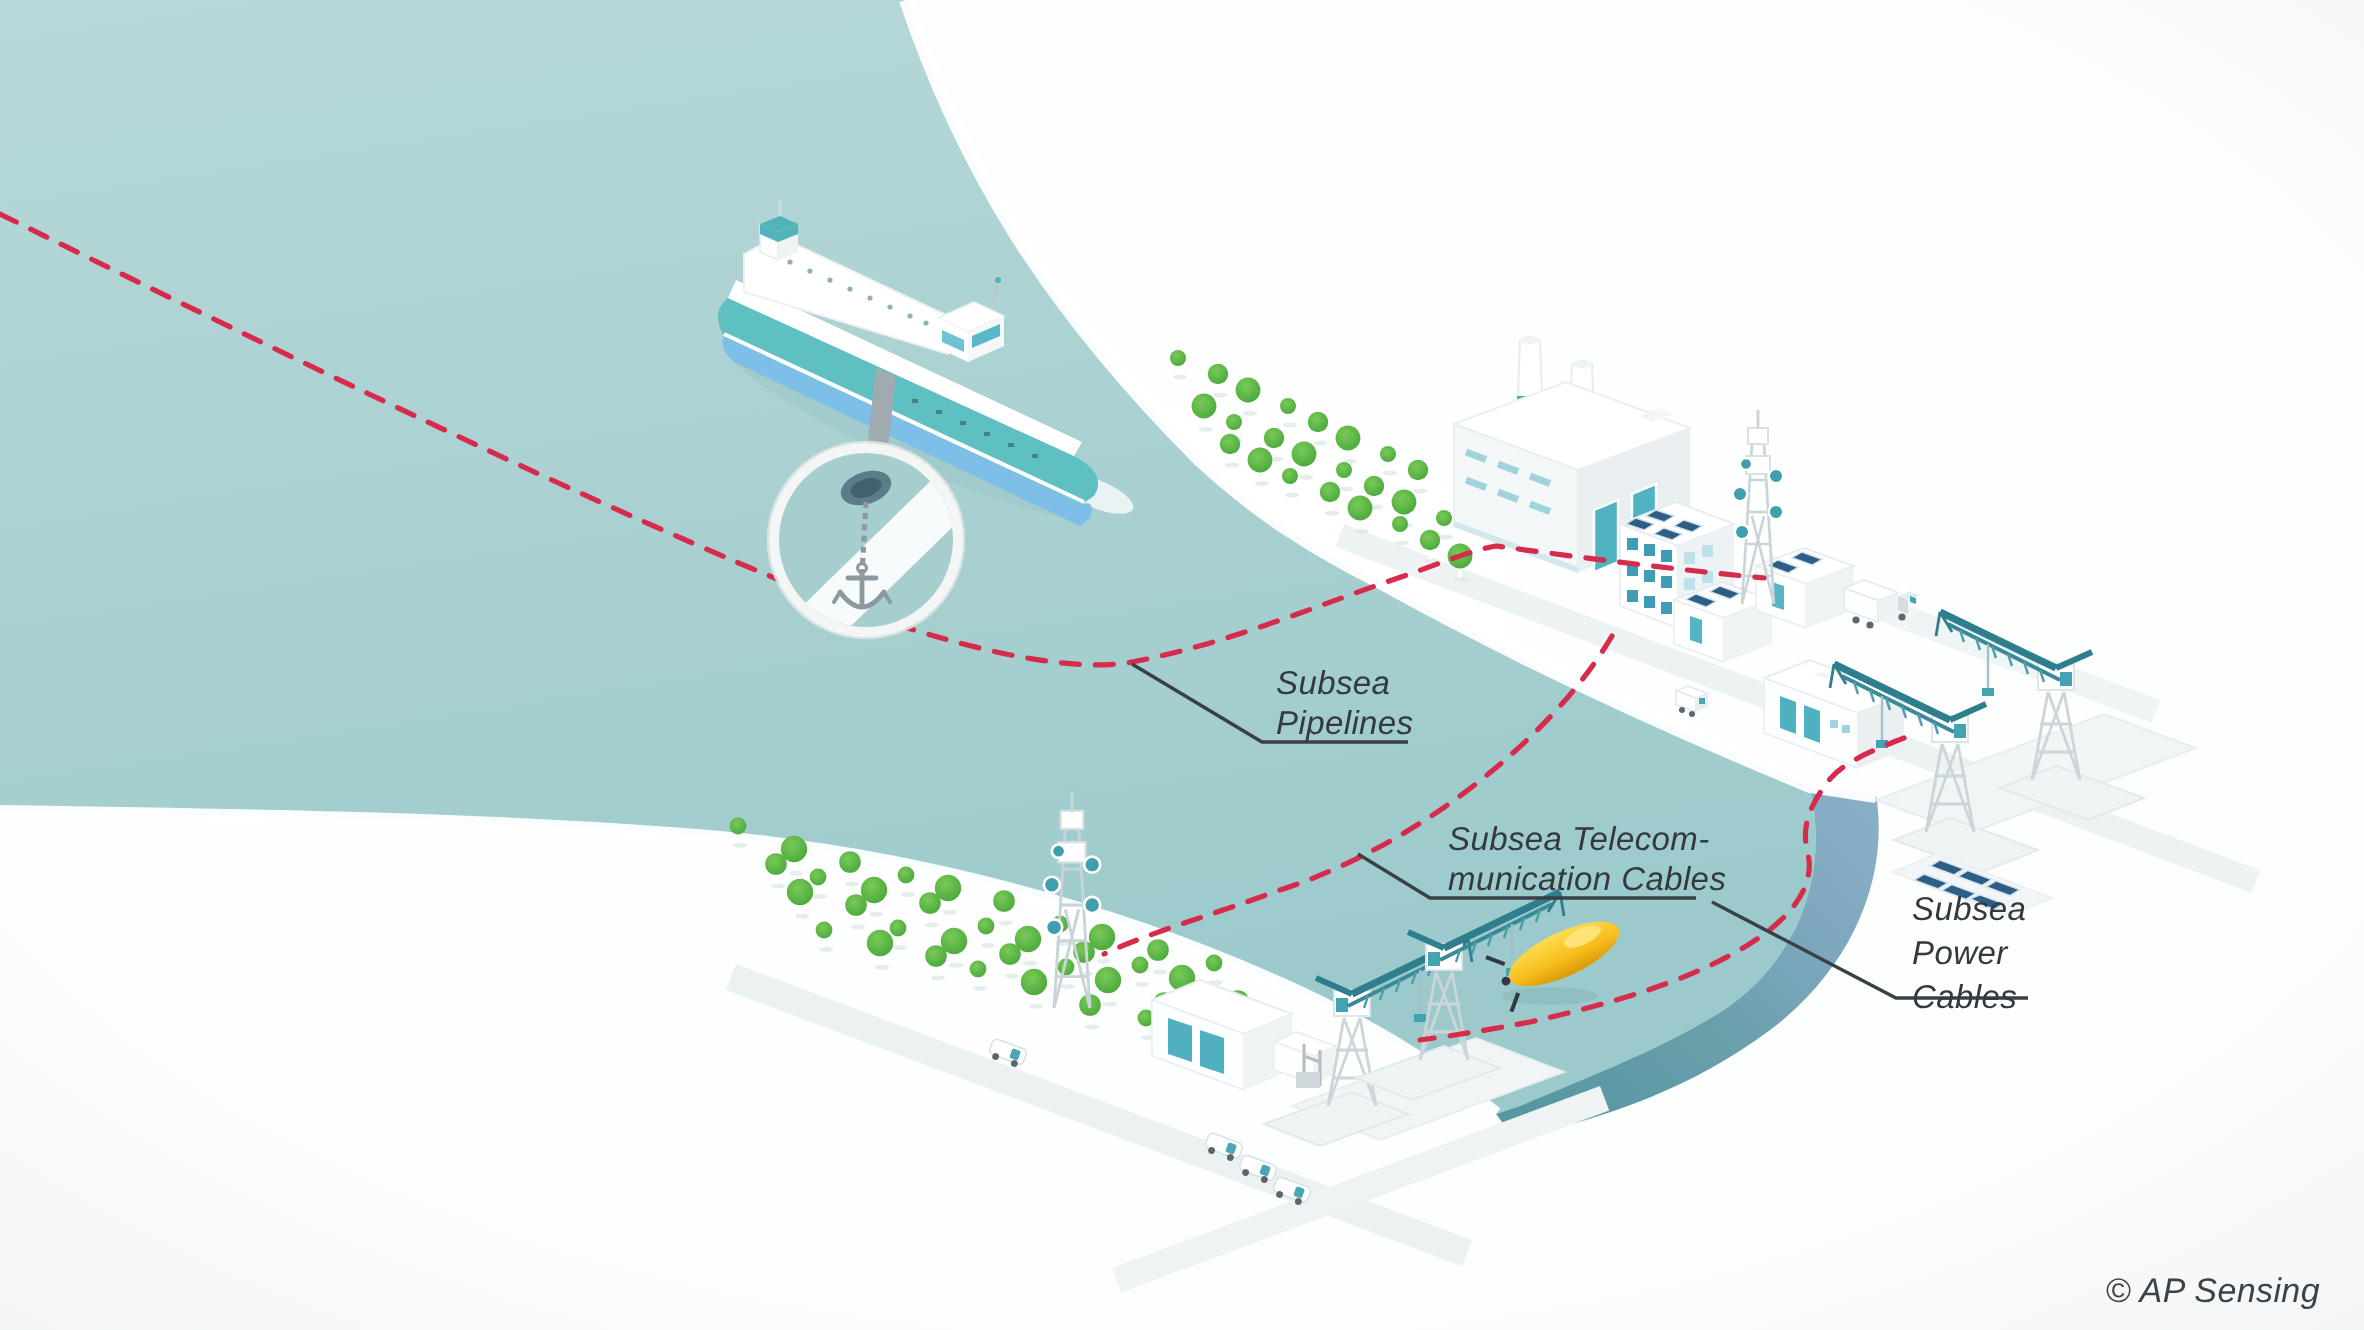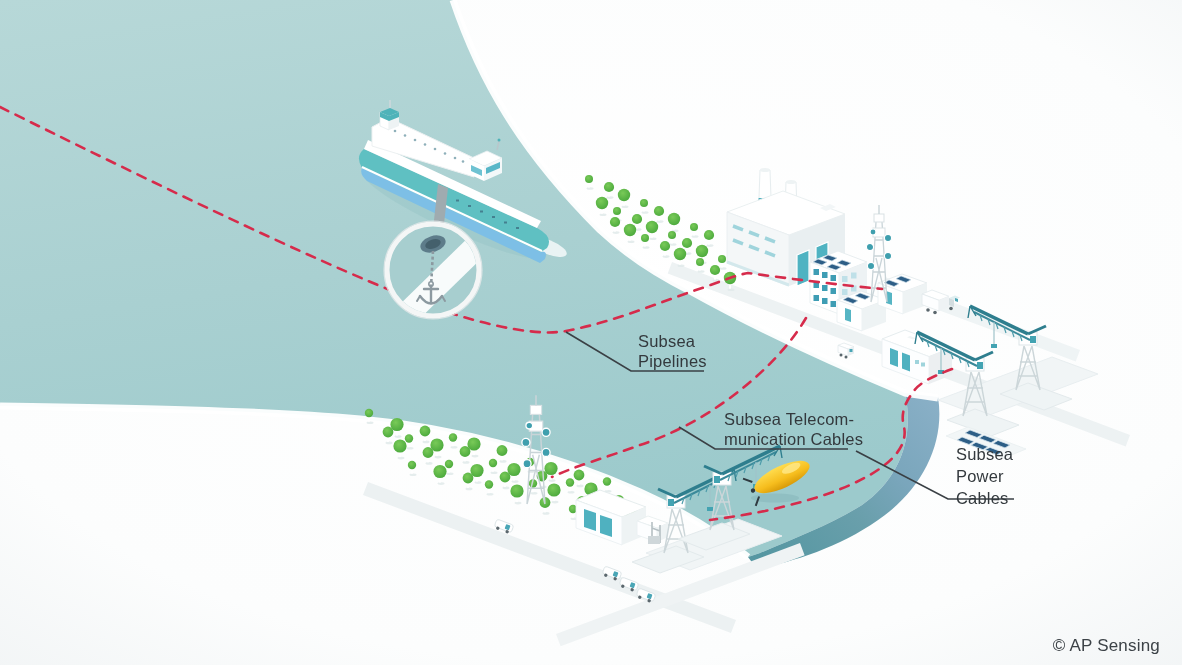--- a/index.html
+++ b/index.html
@@ -1,17 +1,17 @@
 <!DOCTYPE html>
 <html><head>
 <meta charset="utf-8">
 <style>
   html,body{margin:0;padding:0;background:#ffffff;}
   .stage{position:relative;width:1182px;height:665px;overflow:hidden;background:#ffffff;
-         font-family:"Liberation Sans", sans-serif;}
+         font-family:"Liberation Sans", sans-serif;font-style:italic;}
   svg{position:absolute;left:0;top:0;display:block;}
   text{font-family:"Liberation Sans", sans-serif;letter-spacing:.2px;}
   .lbl{font-size:16.5px;}
   .copy{font-size:17px;}
 </style>
 </head>
 <body>
 
 <div class="stage">
 <svg width="1182" height="665" viewBox="0 0 1182 665" xmlns="http://www.w3.org/2000/svg" xmlns:xlink="http://www.w3.org/1999/xlink">

